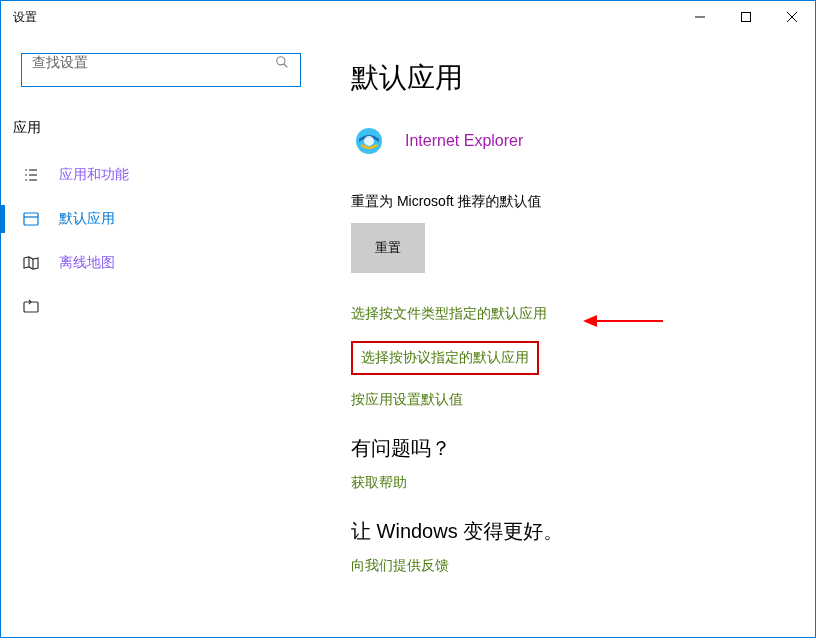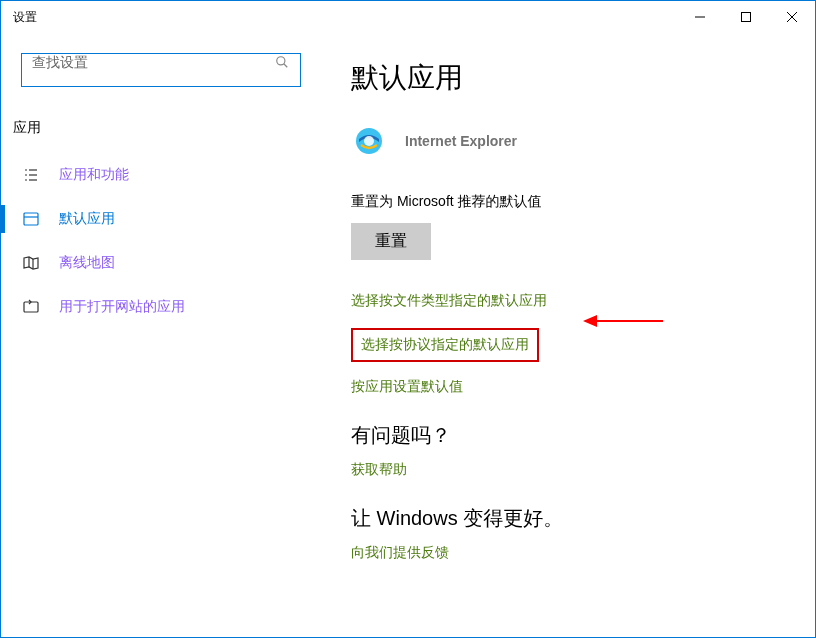--- a/index.html
+++ b/index.html
@@ -150,33 +150,32 @@
     }
     .ie-icon {
       width: 36px;
       height: 36px;
       margin-right: 18px;
       display: flex;
       align-items: center;
       justify-content: center;
     }
     .app-name {
-      font-size: 14px;
-      color: #737373;
-      font-weight: bold;
+      font-size: 16px;
+      color: #a21caf;
     }
     .reset-label {
       font-size: 14px;
       margin-bottom: 12px;
     }
     .reset-button {
       background: #ccc;
       border: none;
-      padding: 8px 24px;
-      font-size: 16px;
+      padding: 16px 24px;
+      font-size: 13px;
       cursor: pointer;
       margin-bottom: 32px;
     }
     .link {
       display: block;
       color: #4d7c0f;
       font-size: 14px;
       margin-bottom: 18px;
       cursor: pointer;
     }
@@ -275,21 +274,20 @@
         <span>离线地图</span>
       </div>
 
       <div class="nav-item">
         <span class="nav-icon">
           <svg width="16" height="16" viewBox="0 0 16 16" fill="none" stroke="#333" stroke-width="1.2">
             <rect x="1" y="3" width="14" height="10" rx="1"></rect>
             <polyline points="6,1 8,3 6,5" fill="none"></polyline>
           </svg>
         </span>
-        <span>用于打开网站的应用</span>
       </div>
     </div>
 
     <div class="main">
       <h1 class="page-title">默认应用</h1>
 
       <div class="app-block">
         <span class="ie-icon">
           <svg width="32" height="32" viewBox="0 0 32 32">
             <circle cx="16" cy="16" r="13" fill="#3cc1f0"></circle>

